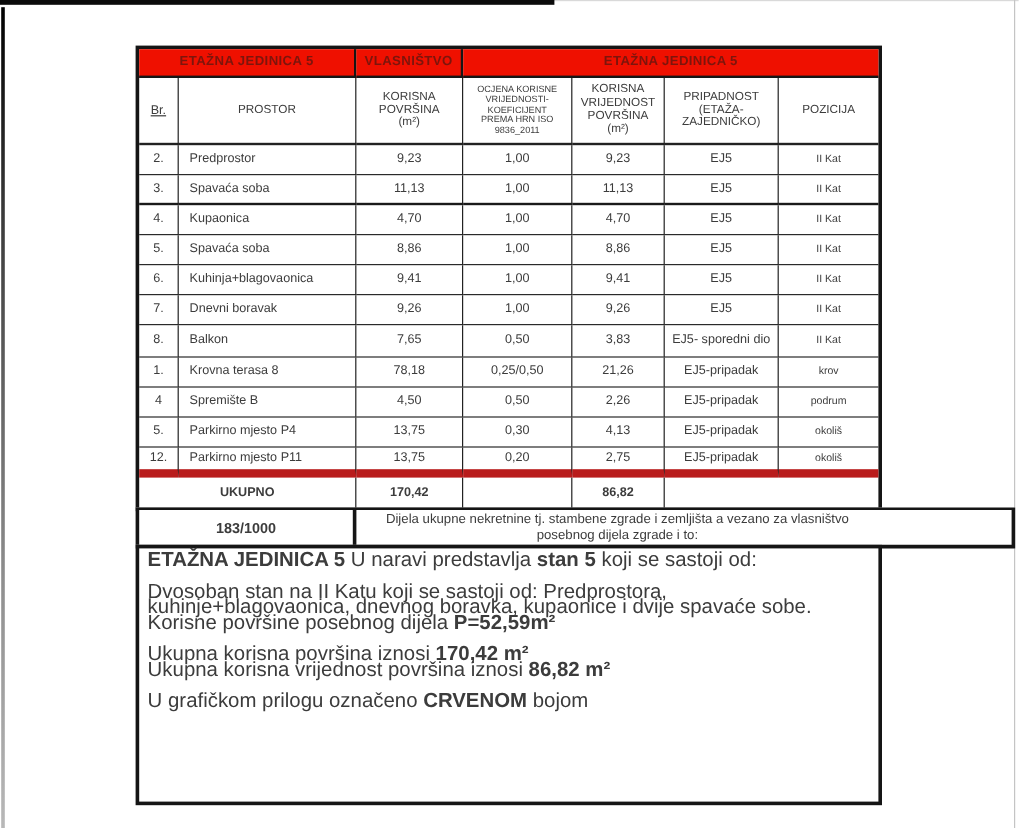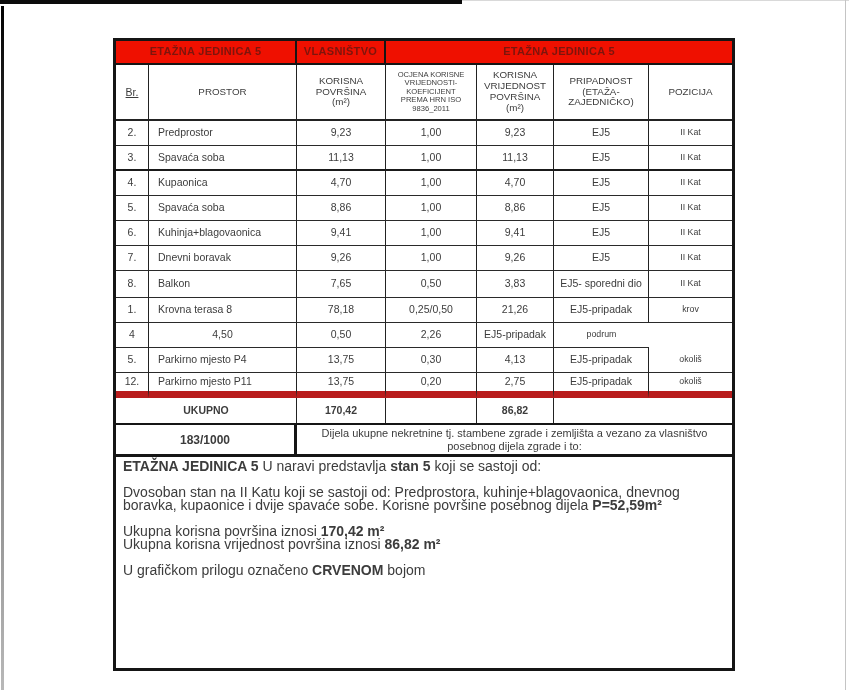--- a/index.html
+++ b/index.html
@@ -42,30 +42,30 @@
   .c-prostor { justify-content:flex-start !important; text-align:left !important; padding-left:9px; }
   .c-pozicija { font-size:8.8px !important; }
   .c-pripadnost { padding:0 4px; }
 
   .totalrow { height:25px; }
   .totalrow .cell { font-weight:bold; }
   .totalrow .t-label { grid-column:span 2; }
   .totalrow .t-tail { grid-column:span 2; }
 
   
-  .share-row { width:622px; border:3px solid #151515; border-top-width:2px; margin-top:-3px;
+  .share-row { width:733px; border:3px solid #151515; border-top-width:2px; margin-top:-3px;
                display:grid; grid-template-columns:181px 435px; height:34px; background:#fff; }
   .share-frac { border-right:3px solid #151515; display:flex; align-items:center; justify-content:center;
                 font-weight:bold; font-size:12px; }
   .share-text { display:flex; align-items:center; justify-content:center; text-align:center;
                 font-size:11px; line-height:12.5px; padding:0 18px; }
 
   
   .desc-box { width:622px; height:217px; border:3px solid #151515; margin-top:-3px;
-              background:#fff; padding:3px 4px 0 7px; font-size:14px; line-height:13px; }
+              background:#fff; padding:3px 4px 0 7px; font-size:17px; line-height:13px; }
   .desc-box p { margin:0 0 13px 0; }
   .desc-box b { font-weight:bold; }
 </style>
 </head>
 <body>
 
 <div class="edge-top-line"></div>
 <div class="edge-top-dark"></div>
 <div class="edge-left"></div>
 <div class="edge-right"></div>
@@ -169,20 +169,21 @@
           <div class="cell c-br">1.</div>
           <div class="cell c-prostor">Krovna terasa 8</div>
           <div class="cell c-korisna">78,18</div>
           <div class="cell c-koef">0,25/0,50</div>
           <div class="cell c-vrijednost">21,26</div>
           <div class="cell c-pripadnost">EJ5-pripadak</div>
           <div class="cell c-pozicija">krov</div>
         </div>
         <div class="trow drow">
           <div class="cell c-br">4</div>
+          <div class="cell c-prostor">Spremište B</div>
           <div class="cell c-korisna">4,50</div>
           <div class="cell c-koef">0,50</div>
           <div class="cell c-vrijednost">2,26</div>
           <div class="cell c-pripadnost">EJ5-pripadak</div>
           <div class="cell c-pozicija">podrum</div>
         </div>
         <div class="trow drow">
           <div class="cell c-br">5.</div>
           <div class="cell c-prostor">Parkirno mjesto P4</div>
           <div class="cell c-korisna">13,75</div>

